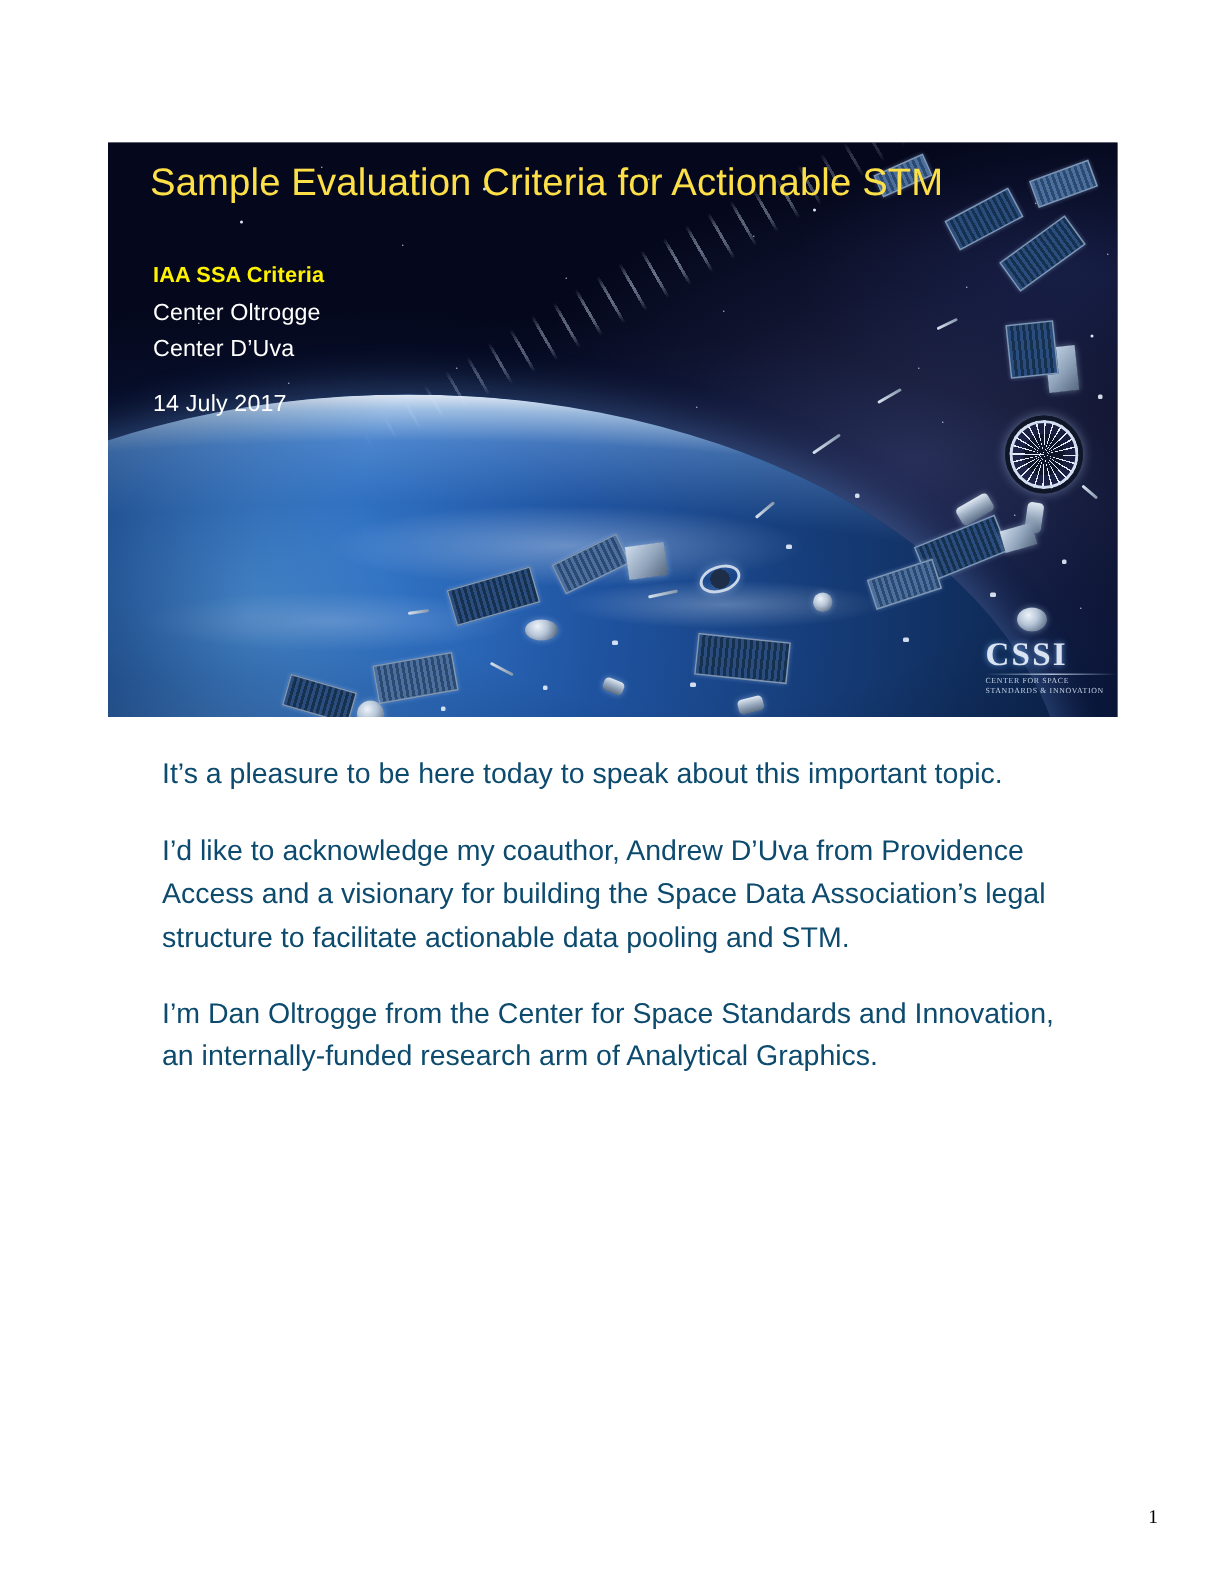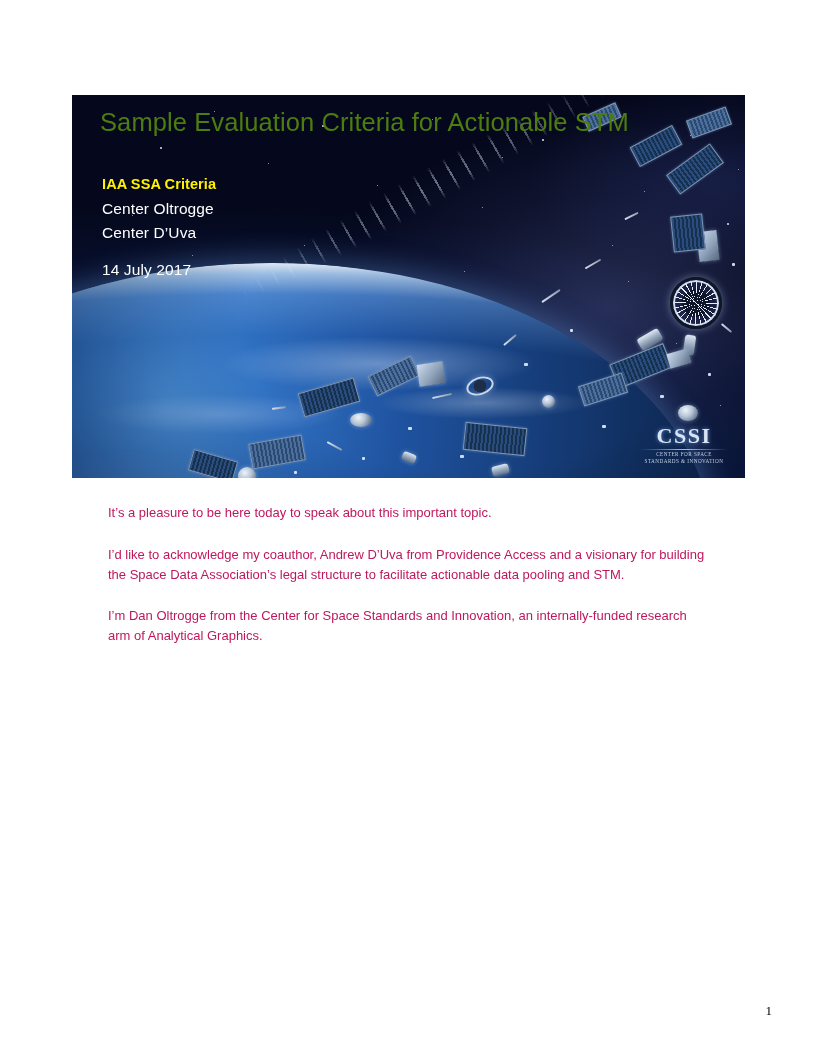--- a/index.html
+++ b/index.html
@@ -175,21 +175,21 @@
   }
 
   
   .slide-title {
     position: absolute;
     left: 28px;
     top: 12px;
     right: 12px;
     font-size: 25.5px;
     line-height: 1.2;
-    color: #4d7c0f;
+    color: #fde047;
     letter-spacing: .1px;
     white-space: nowrap;
   }
   .slide-sub {
     position: absolute;
     left: 30px;
     top: 82px;
     line-height: 1.0;
   }
   .sub-workshop {
@@ -208,24 +208,23 @@
   .sub-date {
     font-size: 15.5px;
     color: #ffffff;
     margin-top: 21px;
     letter-spacing: .1px;
   }
 
   
   .cssi-logo {
     position: absolute;
-    right: 17px;
+    right: 0;
     bottom: 14px;
     width: 88px;
-    text-align: center;
     color: #dfe9f6;
     line-height: 1;
     opacity: .93;
   }
   .cssi-mark {
     font-size: 22px;
     font-weight: bold;
     letter-spacing: 1.5px;
     color: #eaf2fd;
     text-shadow: 0 0 4px rgba(120,180,255,.8);
@@ -246,23 +245,23 @@
 
   
   .body-copy {
     position: absolute;
     left: 108px;
     top: 503px;
     width: 600px;
   }
   .body-copy p {
     margin: 0 0 22px 0;
-    font-size: 13px;
+    font-size: 19px;
     line-height: 1.52;
-    color: #be185d;
+    color: #0c4a6e;
     font-family: "Liberation Sans", sans-serif;
   }
   .body-copy p:last-child { margin-bottom: 0; }
 
   
   .page-number {
     position: absolute;
     right: 44px;
     bottom: 37px;
     font-size: 13px;

